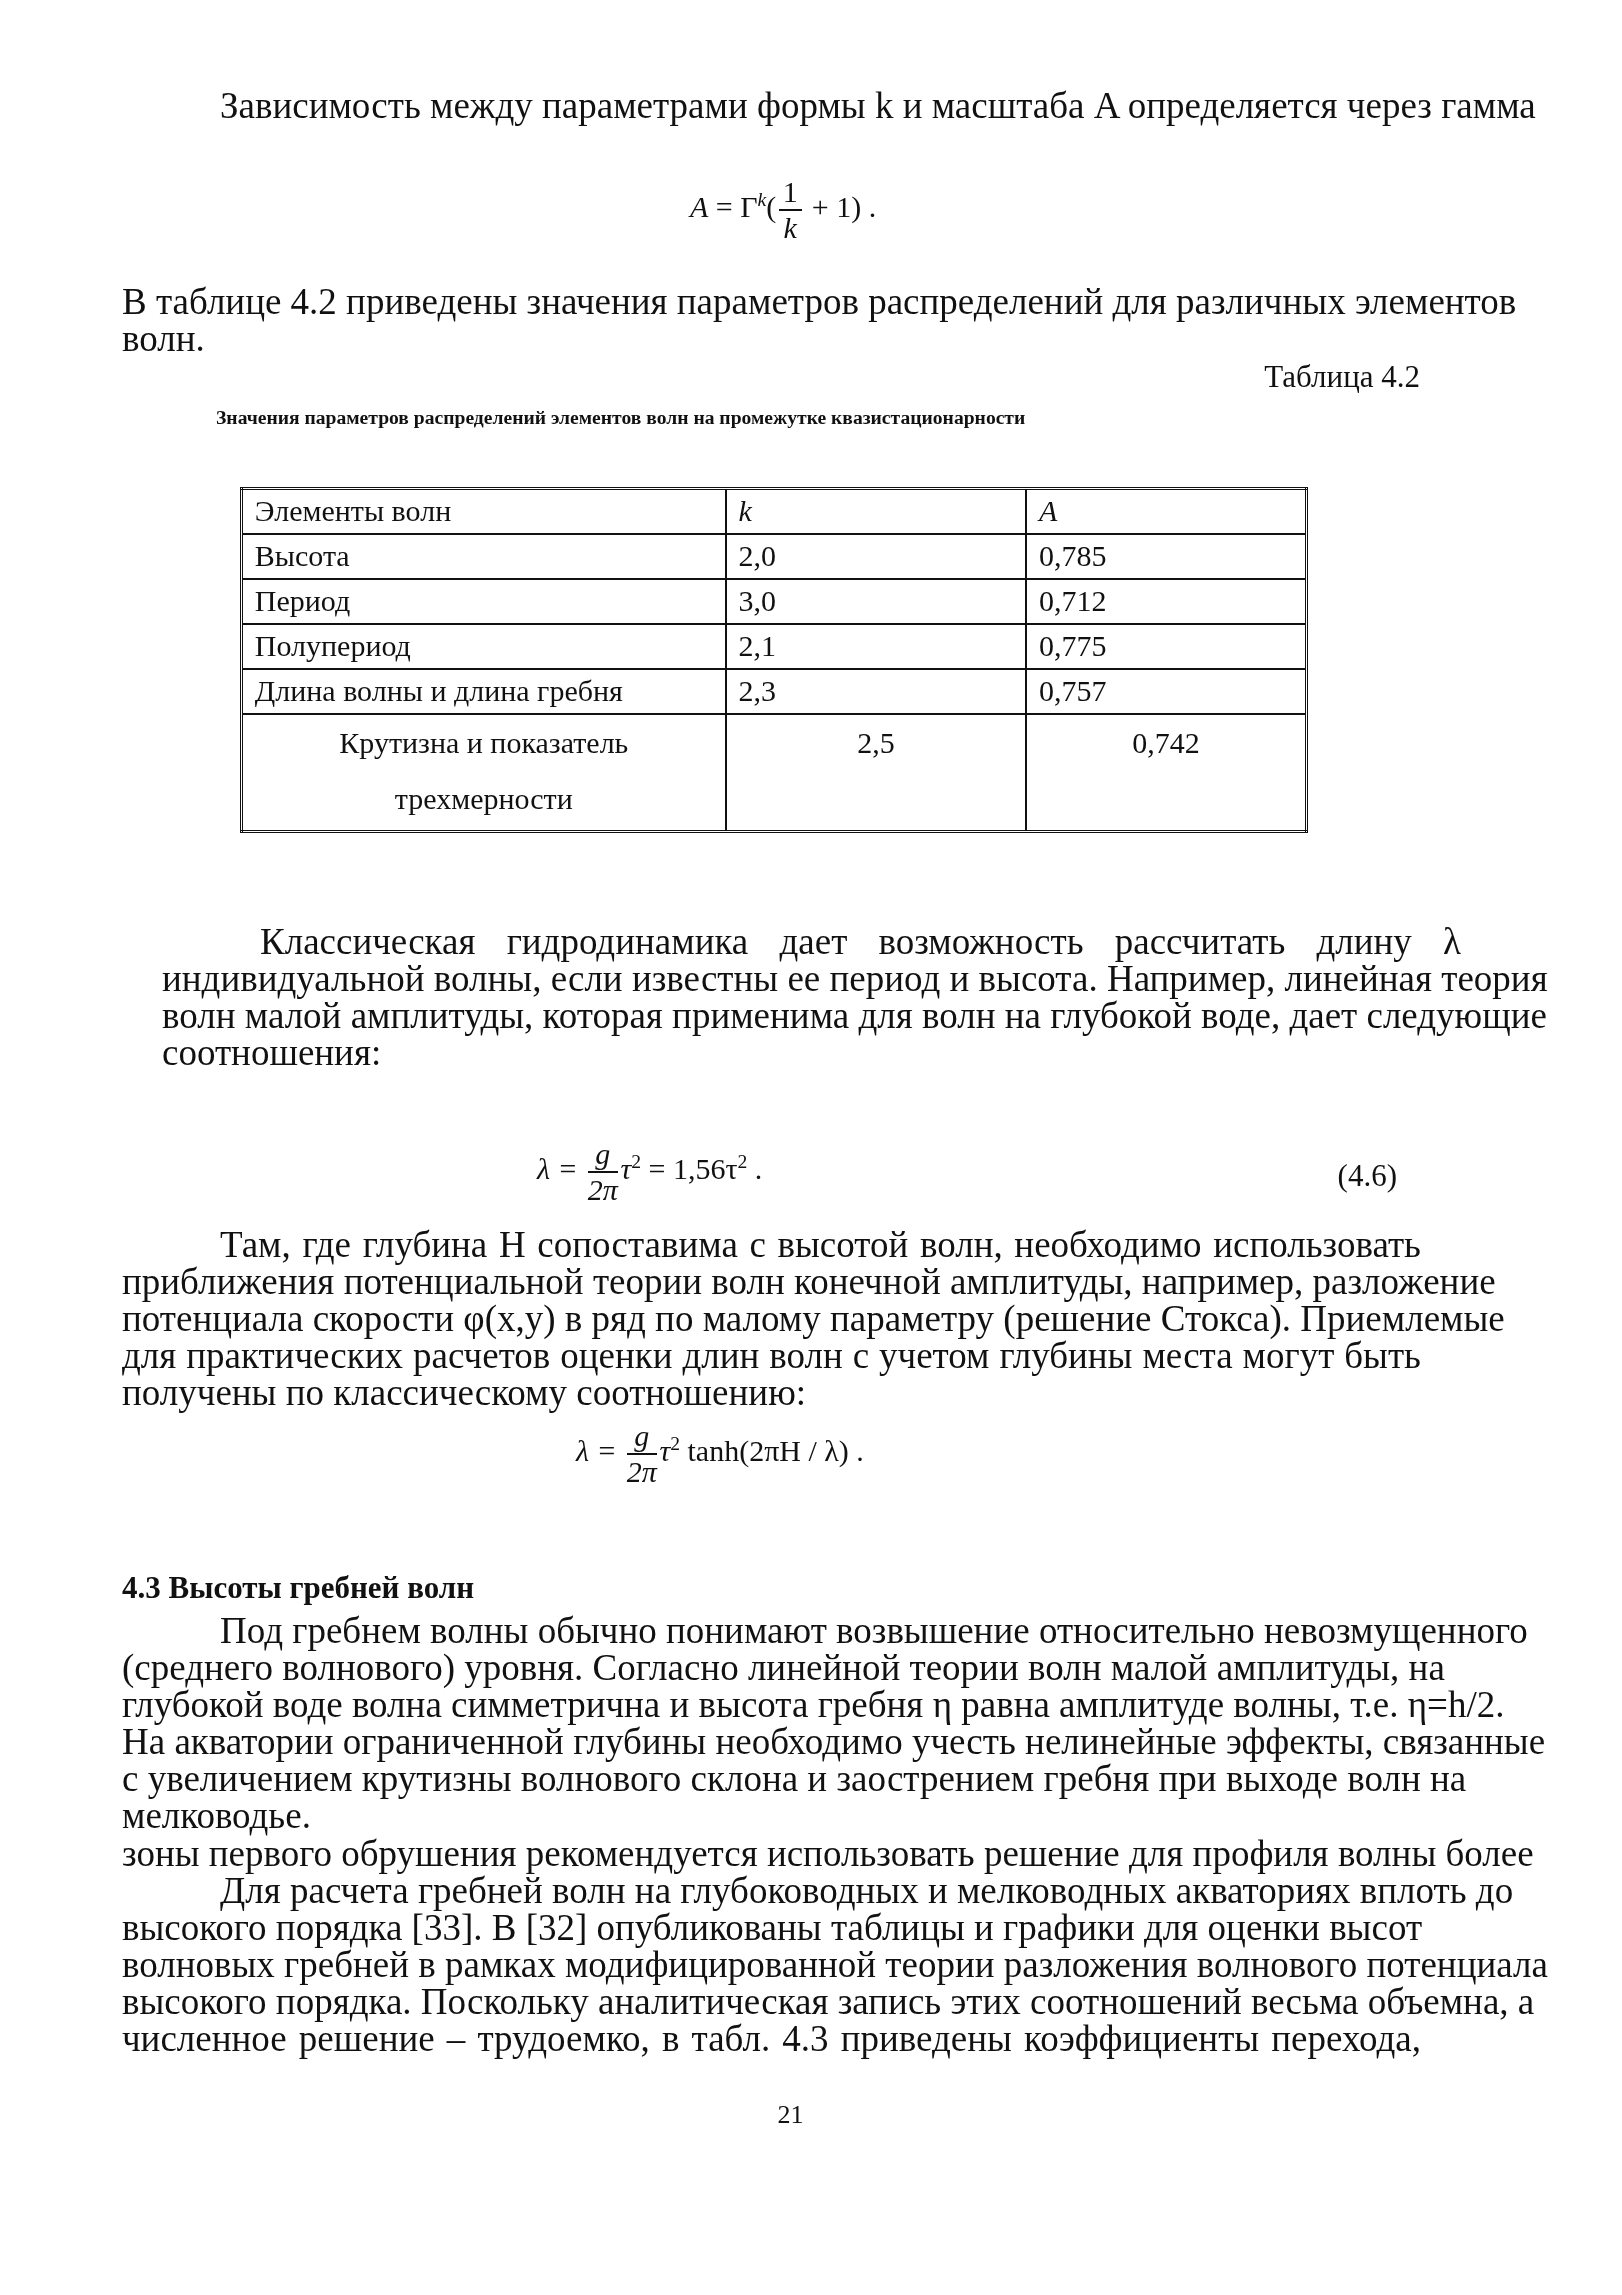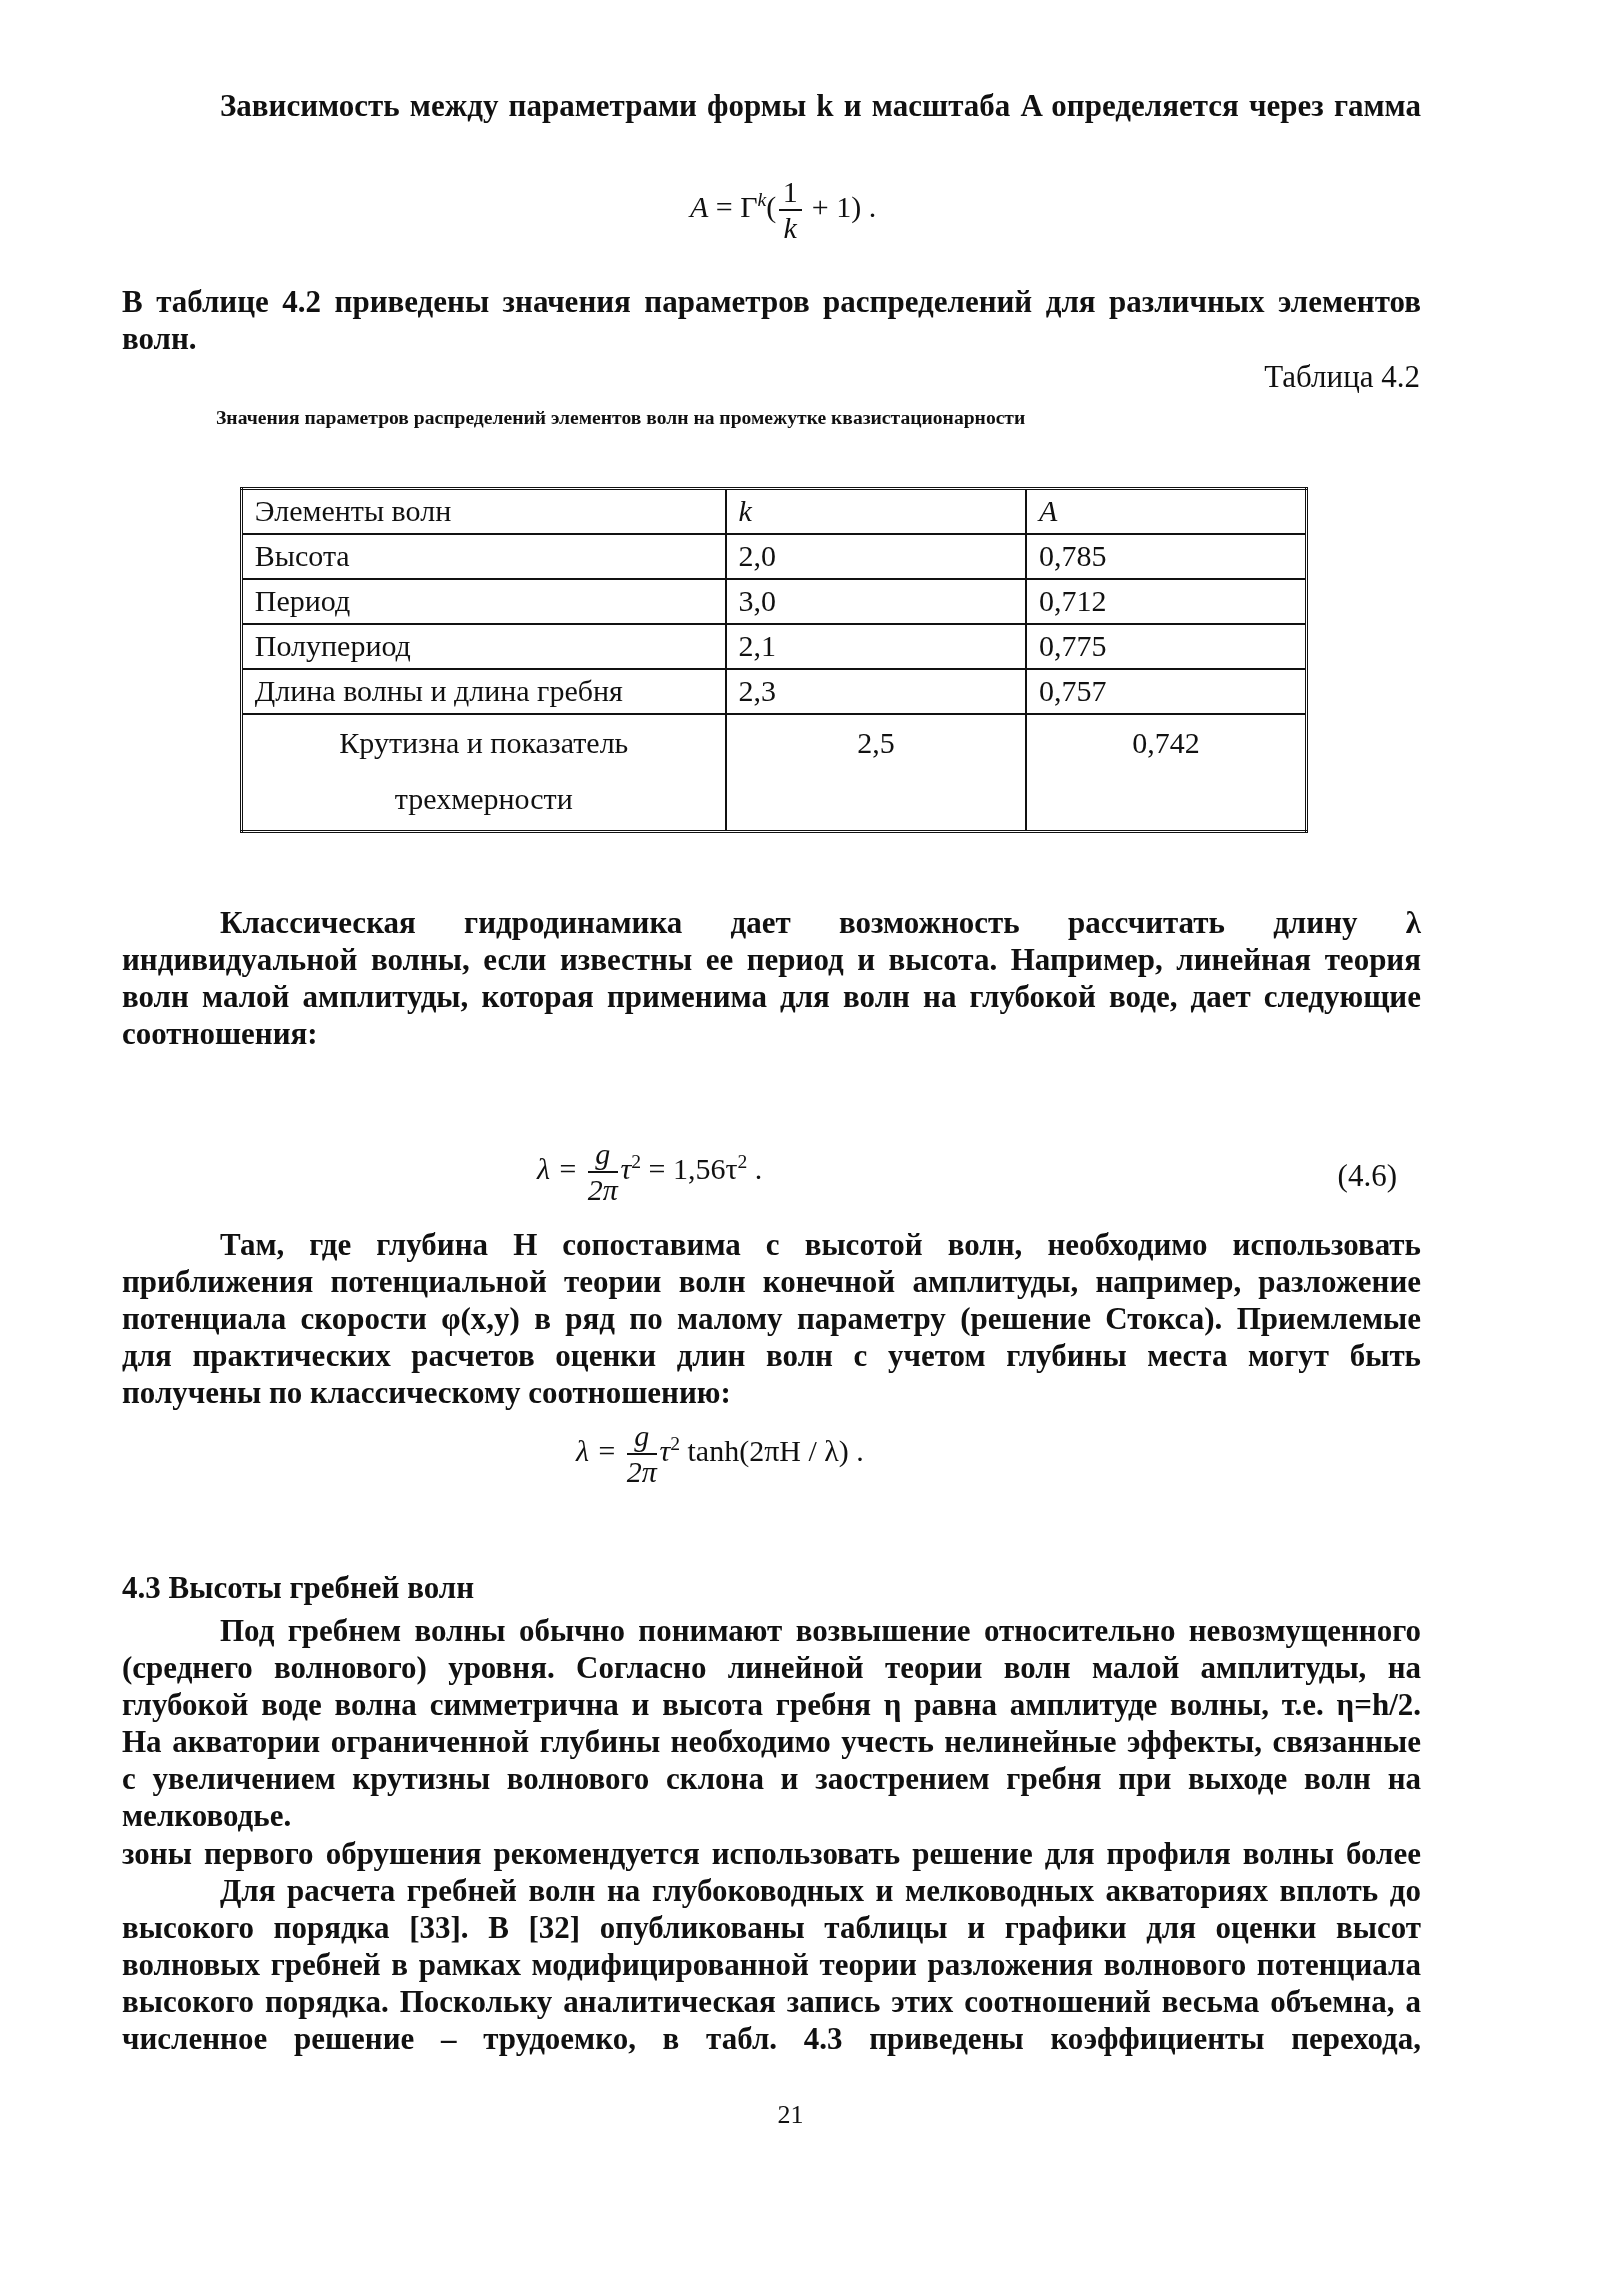--- a/index.html
+++ b/index.html
@@ -1,19 +1,19 @@
 <!DOCTYPE html>
 <html style="font-size:10.5px"><head>
 <meta charset="utf-8">
 <style>
   html, body { margin: 0; padding: 0; background: #ffffff; }
   body { width: 1623px; height: 2295px; position: relative; overflow: hidden;
          font-family: "Liberation Serif", "DejaVu Serif", serif; color: #111; }
-  .para { position: absolute; left: 122px; width: 1299px; font-size: 31px; line-height: 37px;
-          text-align: justify; text-align-last: auto; margin: 0; font-weight: bold; }
+  .para { position: absolute; left: 122px; width: 1299px; font-size: 37px; line-height: 37px;
+          text-align: justify; text-align-last: auto; margin: 0; }
   .line { display: block; text-align: justify; text-align-last: justify; height: 37px; white-space: nowrap; }
   .line.last { text-align-last: left; }
   .indent { text-indent: 98px; }
   .formula { position: absolute; font-size: 30px; font-family: "Liberation Serif", serif; white-space: nowrap; }
   .frac { display: inline-block; vertical-align: middle; text-align: center; margin: 0 2.6px; }
   .frac .num { display: block; border-bottom: 2px solid #111; padding: 0 3.9px; line-height: 34px; }
   .frac .den { display: block; line-height: 34px; }
   i { font-style: italic; }
   sup { font-size: 19.6px; }
   .caption-right { position: absolute; right: 203px; top: 359px; font-size: 31px; }
@@ -80,21 +80,21 @@
     <td class="center">
       <div>Крутизна и показатель</div>
       <div>трехмерности</div>
     </td>
     <td class="center">2,5</td>
     <td class="center">0,742</td>
   </tr>
 </tbody>
   </table>
 
-<div class="para" style="top:904px;">
+<div class="para" style="top:923px;margin-left:40px;">
   <span class="line indent">Классическая гидродинамика дает возможность рассчитать длину λ</span>
   <span class="line">индивидуальной волны, если известны ее период и высота. Например, линейная теория</span>
   <span class="line">волн малой амплитуды, которая применима для волн на глубокой воде, дает следующие</span>
   <span class="line last">соотношения:</span>
 </div>
 
 <div class="formula" style="left:537px; top:1137px;">
   <i>λ = </i><span class="frac"><i class="num">g</i><i class="den">2π</i></span><i>τ</i><sup>2</sup><span> = 1,56τ</span><sup>2</sup><span> .</span>
 </div>
 <div class="eqnum">(4.6)</div>

